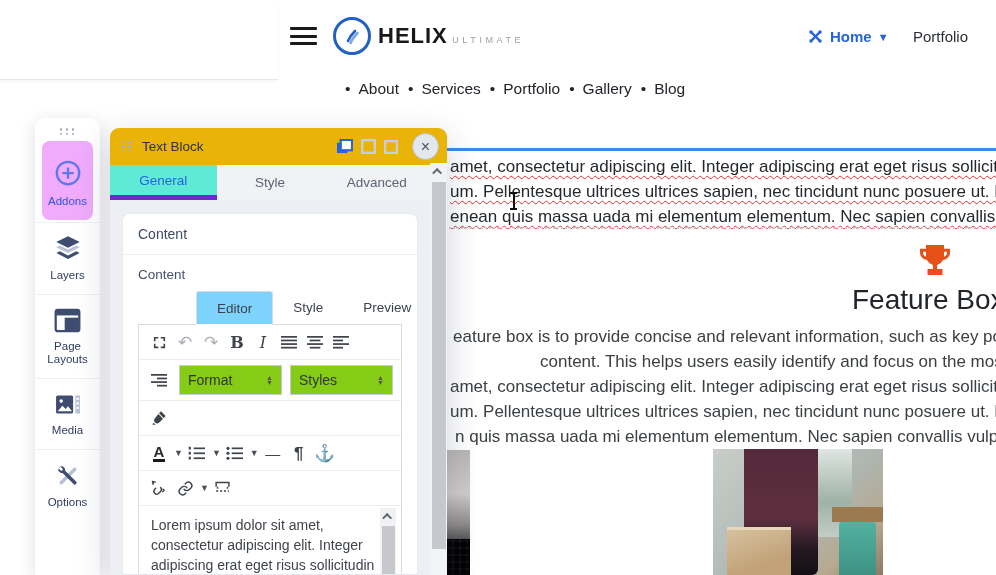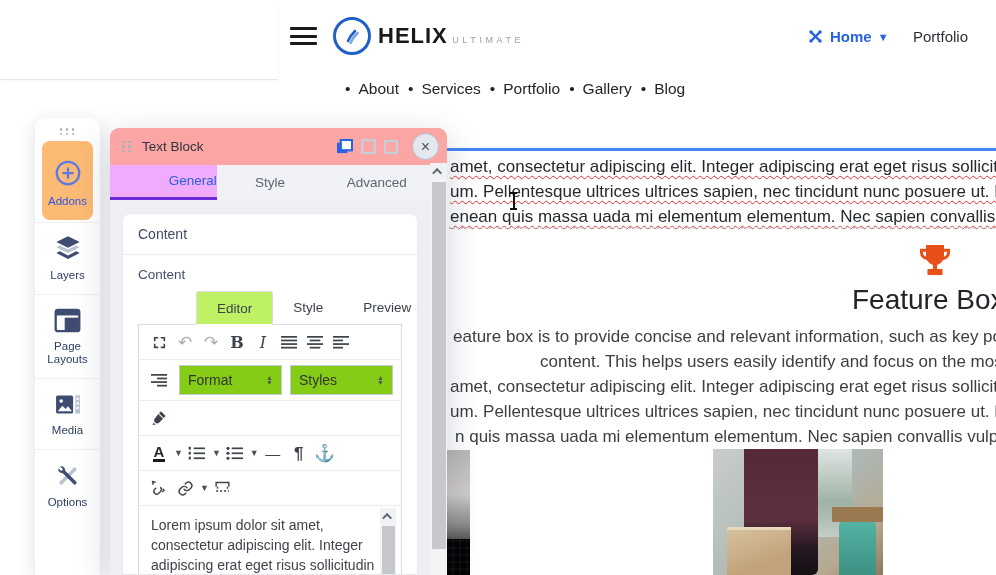--- a/index.html
+++ b/index.html
@@ -67,45 +67,45 @@
      border-bottom:1px solid #e6e7ea; box-shadow:0 2px 3px rgba(0,0,0,.03); z-index:4; }
 
   
   #sidebar { position:absolute; left:35px; top:118px; width:65px; height:457px; background:#fff;
      border-radius:10px 10px 0 0; box-shadow:0 4px 18px rgba(25,35,70,.14); z-index:10; }
   .sb-handle { display:grid; grid-template-columns:repeat(3,4px); gap:2px; width:16px; margin:10px auto 6px; cursor:grab;}
   .sb-handle i, .m-handle i { width:2.5px; height:2.5px; border-radius:50%; background:#a7aec0; display:block;}
   .sb-item { position:relative; text-align:center; padding:13px 2px 12px; cursor:pointer; border-top:1px solid #eef0f4;}
   .sb-item:first-of-type { border-top:none; }
   .sb-item .lbl { display:block; margin-top:7px; font-size:11.5px; color:#2e3d63; line-height:13px;}
-  .sb-item.active { background:#fdba74; border-radius:8px; margin:2px 7px; border-top:none; }
+  .sb-item.active { background:#f0abfc; border-radius:8px; margin:2px 7px; border-top:none; }
   .sb-item.active .lbl { color:#3156e3; }
 
   
   #modal { position:absolute; left:110px; top:128px; width:337px; height:447px;
      background:#edeff4; border-radius:9px 9px 0 0; box-shadow:0 10px 34px rgba(25,35,70,.2); z-index:20;}
-  .m-header { height:37px; background:#fca5a5; border-radius:9px 9px 0 0;
+  .m-header { height:37px; background:#eab308; border-radius:9px 9px 0 0;
      display:flex; align-items:center; padding:0 8px 0 12px; }
   .m-handle { display:grid; grid-template-columns:repeat(2,4px); gap:2px; width:11px; cursor:grab; }
   .m-title { font-size:13.5px; color:#2f333c; font-weight:500; margin-left:9px; flex:0 0 auto;}
   .m-winctl { margin-left:auto; display:flex; align-items:center; gap:8px; }
   .wc { cursor:pointer; display:inline-flex; }
   .m-close { width:27px; height:27px; border-radius:50%; background:#e3e7ee; border:1px solid #b9c0cf;
      color:#4a5360; font-size:16px; line-height:25px; text-align:center; cursor:pointer; margin-left:6px;}
   .m-tabs { height:35px; background:#f0f2f6; display:flex; padding-right:17px; }
   .m-tab { flex:1; text-align:center; font-size:13.5px; color:#5c6572; line-height:35px; cursor:pointer; }
-  .m-tab.active { background:#f0abfc; color:#2a62df; border-bottom:3px solid #6d28d9; line-height:32px;text-align:right; }
+  .m-tab.active { background:#5eead4; color:#2a62df; border-bottom:5px solid #6d28d9; line-height:32px; }
   .m-body { position:absolute; left:0; right:17px; top:72px; bottom:0; padding:13px 12px 0; }
   .m-card { background:#fff; border:1px solid #e7eaef; border-radius:8px 8px 0 0; height:100%; overflow:hidden;}
   .sec-title { font-size:14px; color:#3e4967; font-weight:500; padding:12px 15px; border-bottom:1px solid #eceef2;}
   .fld { padding:12px 15px 0; }
   .fld-label { font-size:13.5px; color:#46506b; margin-bottom:9px; }
   .ed-tabs { display:flex; margin-left:58px; position:relative; z-index:2; }
   .ed-tab { font-size:13.5px; color:#3c414b; padding:9px 20px 8px; cursor:pointer; }
-  .ed-tab.active { background:#bef264; border:1px solid #d8dbe2; border-bottom:1px solid #fff;
+  .ed-tab.active { background:#7dd3fc; border:1px solid #d8dbe2; border-bottom:1px solid #fff;
      border-radius:3px 3px 0 0; margin-bottom:-1px; }
   .ed-box { border:1px solid #d8dbe2; background:#fff; position:relative; z-index:1; }
   .tb-row { display:flex; align-items:center; gap:2px; padding:5px 8px; border-bottom:1px solid #ebedf1; flex-wrap:nowrap;}
   .tb-row:last-of-type { border-bottom:none; }
   .tbtn { min-width:24px; height:24px; display:inline-flex; align-items:center; justify-content:center;
      cursor:pointer; color:#3f444c; border-radius:2px; }
   .tbtn.gray { color:#a9adb4; }
   .tbtn .uni { font-size:17px; line-height:1; }
   .tbtn .serifB { font-family:"DejaVu Serif",serif; font-weight:bold; font-size:16px; }
   .tbtn .serifI { font-family:"DejaVu Serif",serif; font-style:italic; font-size:16px; }

